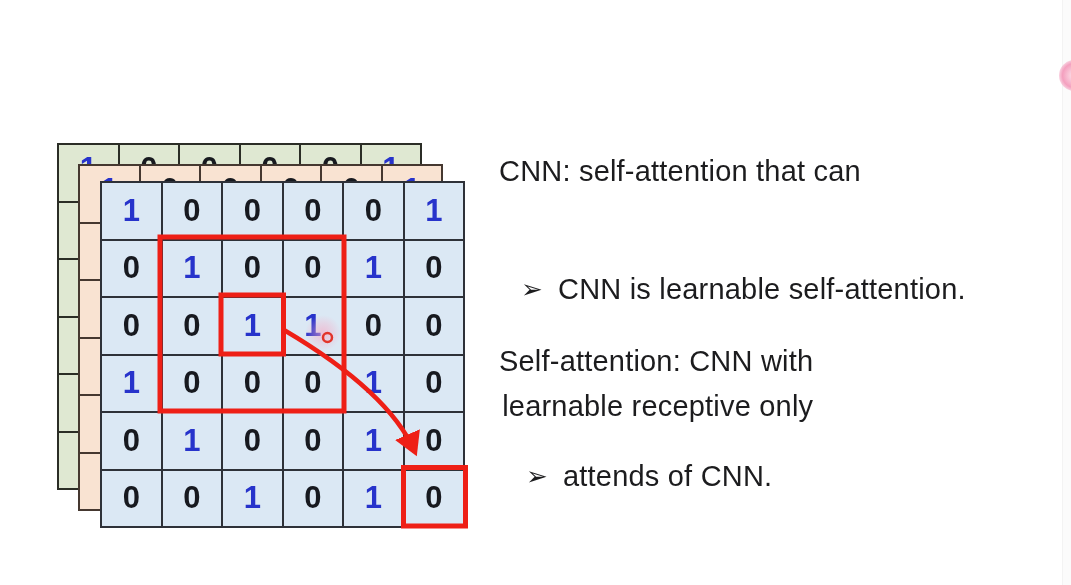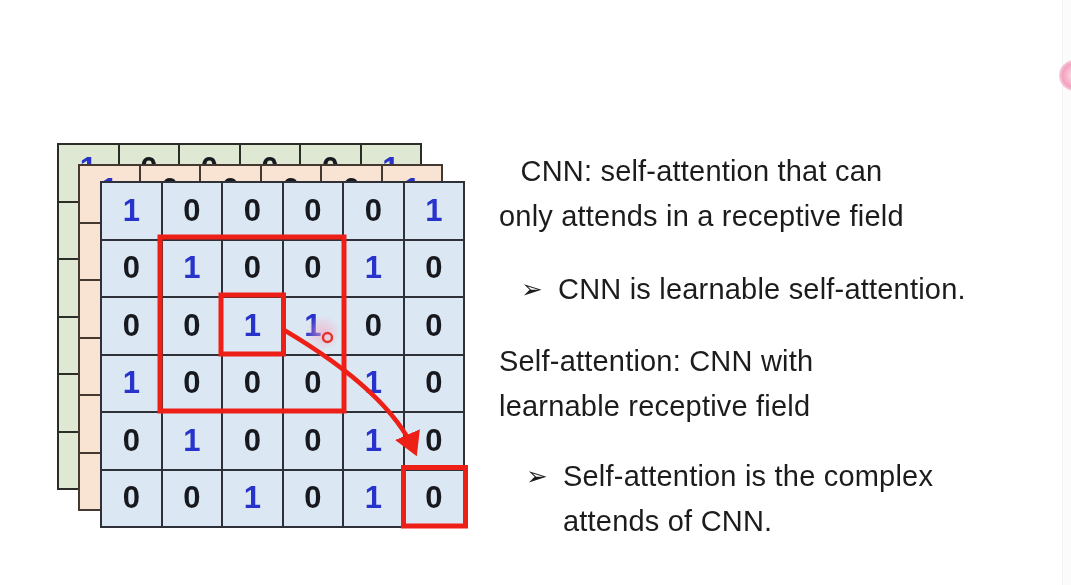--- a/index.html
+++ b/index.html
@@ -66,23 +66,23 @@
   }
   .bullet{
     position:absolute;
     display:flex;gap:15px;
     color:var(--text);
     font-size:29px;line-height:45px;
     letter-spacing:.2px;
     white-space:nowrap;
   }
   .bullet .glyph{font-size:26px;line-height:45px;}
-  .block1{left:499px;top:149px;text-align:center;}
+  .block1{left:499px;top:149px;}
   .b1{left:521px;top:267px;}
-  .block2{left:499px;top:339px;}
+  .block2{left:499px;top:339px;text-align:right;}
   .b2{left:526px;top:454px;}
   
   .edge-strip{
     position:absolute;left:1062px;top:0;width:9px;height:585px;
     background:#fbfbfb;border-left:1px solid #f3f3f3;
   }
   .pink-circle{
     position:absolute;left:1059px;top:60px;width:31px;height:31px;border-radius:50%;
     background:radial-gradient(circle, #fbd5e1 15%, #f4a0bf 55%, rgba(244,160,191,0) 85%);
   }
@@ -221,36 +221,34 @@
     <rect x="160" y="237" width="184" height="174" class="red-box"></rect>
     <rect x="221" y="295" width="62.5" height="59" class="red-box"></rect>
     <rect x="403.5" y="467.5" width="62" height="58.5" class="red-box"></rect>
     <path d="M 284 330 Q 389 392 415 452" class="red-arrow" marker-end="url(#arrowHead)"></path>
     <circle cx="323" cy="333" r="18" fill="url(#laserGlow)"></circle>
     <circle cx="327.5" cy="337.5" r="4.5" class="laser-ring"></circle>
   </svg>
 
   <div class="txt block1">
     <div>CNN: self-attention that can</div>
-    <div>only attends in a receptive field</div>
   </div>
 
   <div class="bullet b1">
     <span class="glyph">➢</span>
     <div>CNN is learnable self-attention.</div>
   </div>
 
   <div class="txt block2">
     <div>Self-attention: CNN with</div>
-    <div>learnable receptive field</div>
+    <div>learnable receptive only</div>
   </div>
 
   <div class="bullet b2">
     <span class="glyph">➢</span>
     <div>
-      <div>Self-attention is the complex</div>
       <div>attends of CNN.</div>
     </div>
   </div>
 
   <div class="edge-strip"></div>
   <div class="pink-circle"></div>
 </div>
 
 </body></html>

